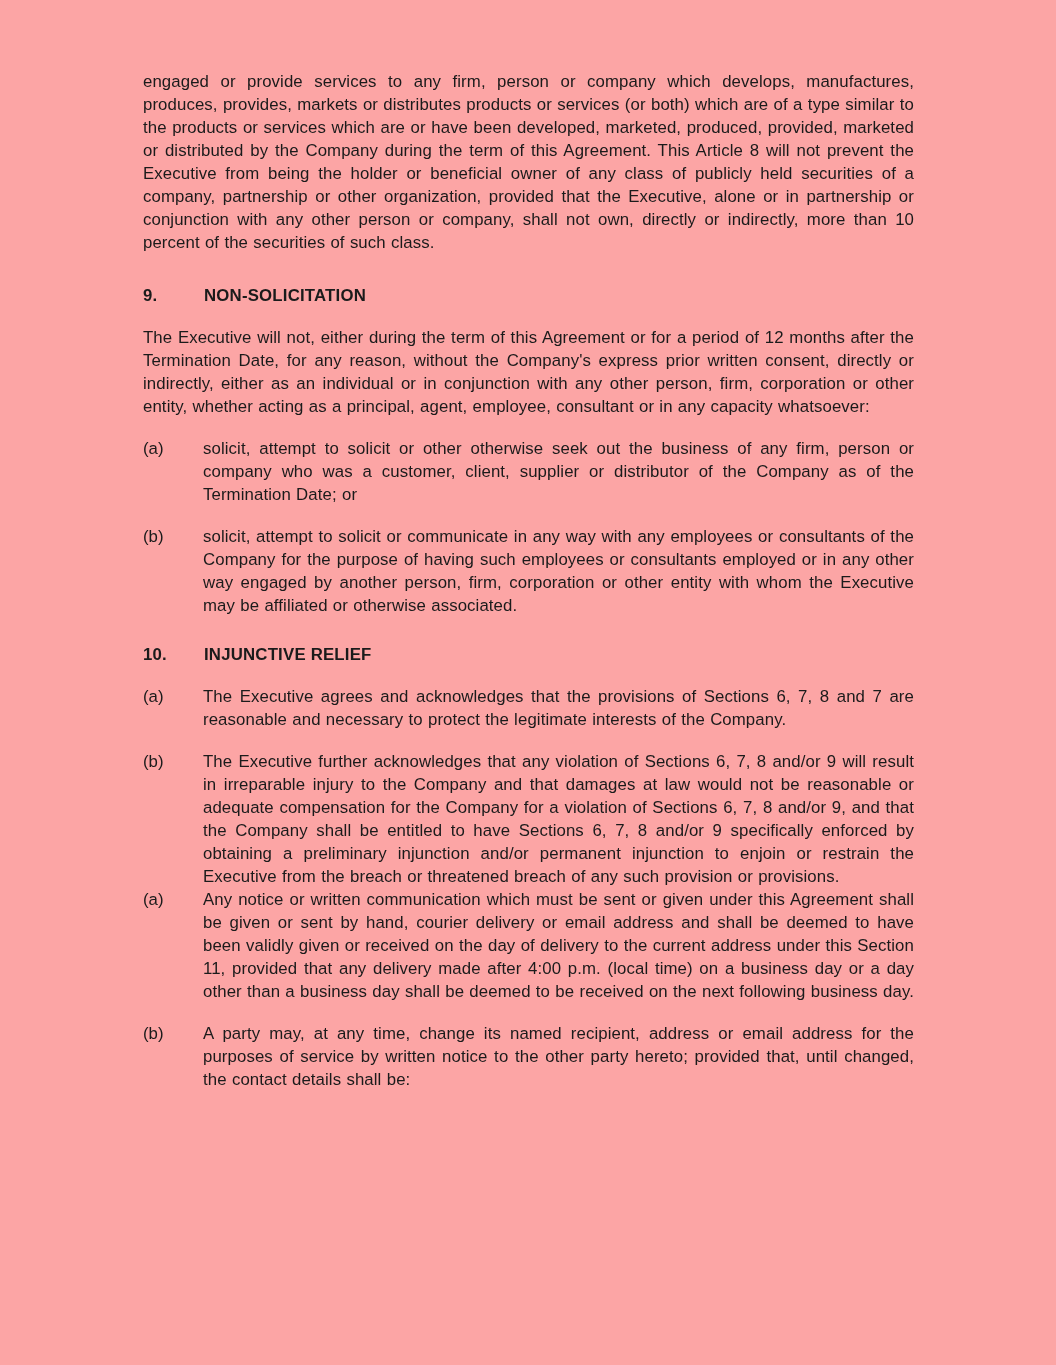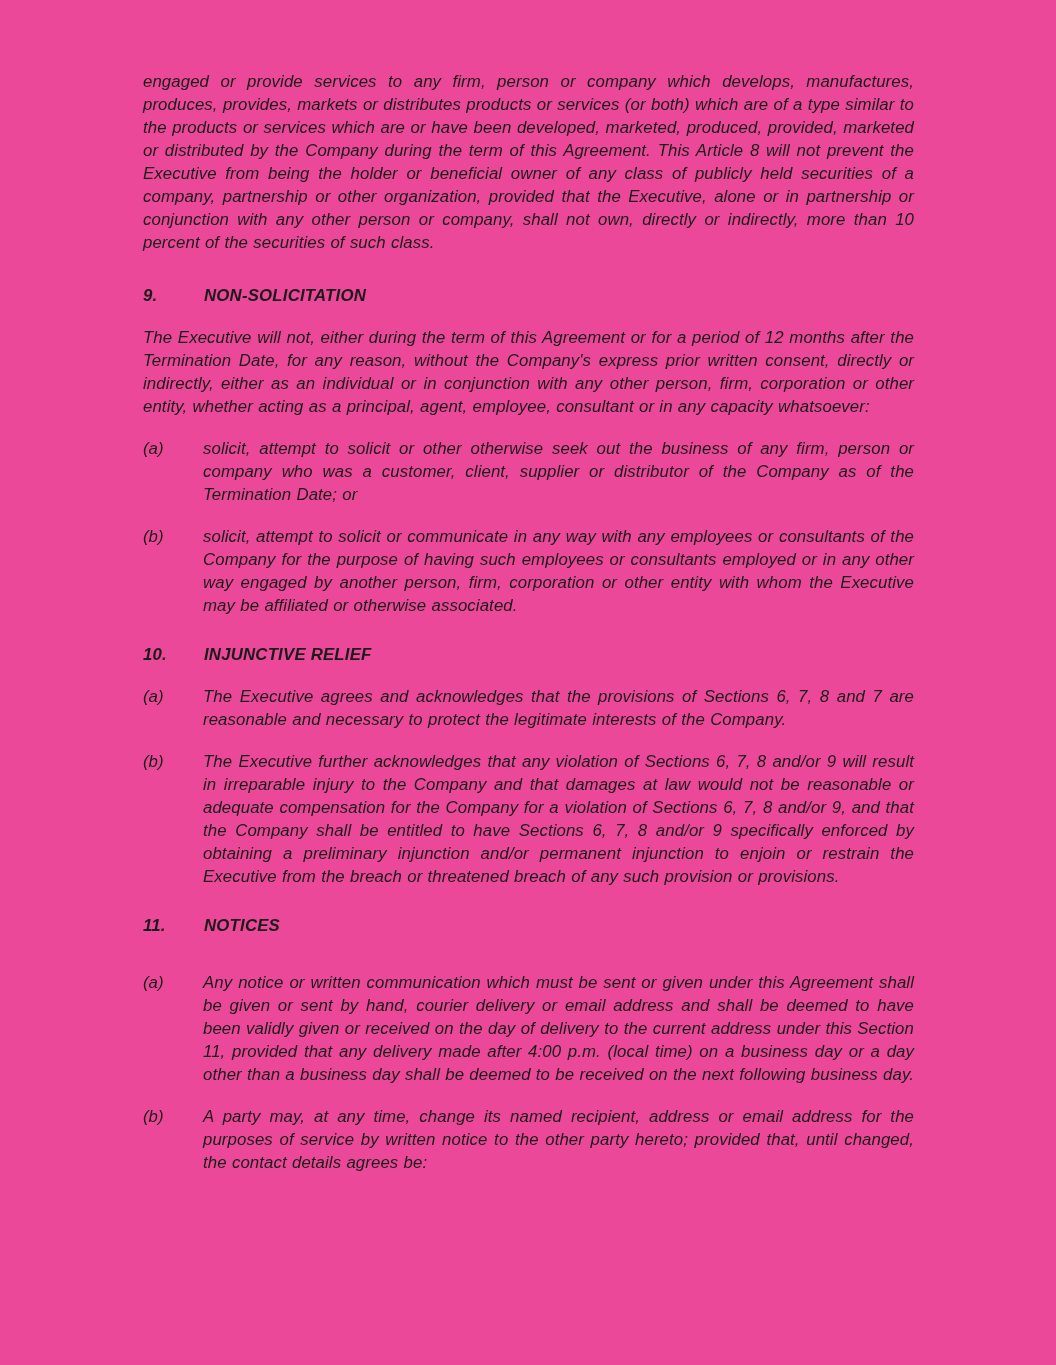--- a/index.html
+++ b/index.html
@@ -11,23 +11,22 @@
     width: 1056px;
     height: 1365px;
     font-family: "Liberation Sans", "DejaVu Sans", sans-serif;
     color: #1b1b1b;
   }
   .page {
     box-sizing: border-box;
     width: 1056px;
     height: 1365px;
     padding: 70px 142px 0 143px;
-    background: #ec4899;
+    background: #fca5a5;
     overflow: hidden;
-    font-style: italic;
   }
   .para {
     font-size: 16.8px;
     line-height: 23px;
     text-align: justify;
     text-align-last: left;
     letter-spacing: 0.1px;
     word-spacing: 0.5px;
     margin: 0;
   }
@@ -96,27 +95,23 @@
       <span class="label">(a)</span>
       <p class="para text">The Executive agrees and acknowledges that the provisions of Sections 6, 7, 8 and 7 are reasonable and necessary to protect the legitimate interests of the Company.</p>
     </div>
     <div class="item">
       <span class="label">(b)</span>
       <p class="para text">The Executive further acknowledges that any violation of Sections 6, 7, 8 and/or 9 will result in irreparable injury to the Company and that damages at law would not be reasonable or adequate compensation for the Company for a violation of Sections 6, 7, 8 and/or 9, and that the Company shall be entitled to have Sections 6, 7, 8 and/or 9 specifically enforced by obtaining a preliminary injunction and/or permanent injunction to enjoin or restrain the Executive from the breach or threatened breach of any such provision or provisions.</p>
     </div>
   </div>
 
   <div class="section">
-    <div class="section-heading h11">
-      <span class="num">11.</span>
-      <span class="title">NOTICES</span>
-    </div>
     <div class="item" style="margin-top:0">
       <span class="label">(a)</span>
       <p class="para text">Any notice or written communication which must be sent or given under this Agreement shall be given or sent by hand, courier delivery or email address and shall be deemed to have been validly given or received on the day of delivery to the current address under this Section 11, provided that any delivery made after 4:00 p.m. (local time) on a business day or a day other than a business day shall be deemed to be received on the next following business day.</p>
     </div>
     <div class="item">
       <span class="label">(b)</span>
-      <p class="para text">A party may, at any time, change its named recipient, address or email address for the purposes of service by written notice to the other party hereto; provided that, until changed, the contact details agrees be:</p>
+      <p class="para text">A party may, at any time, change its named recipient, address or email address for the purposes of service by written notice to the other party hereto; provided that, until changed, the contact details shall be:</p>
     </div>
   </div>
 
 </div>
 
 </body></html>

